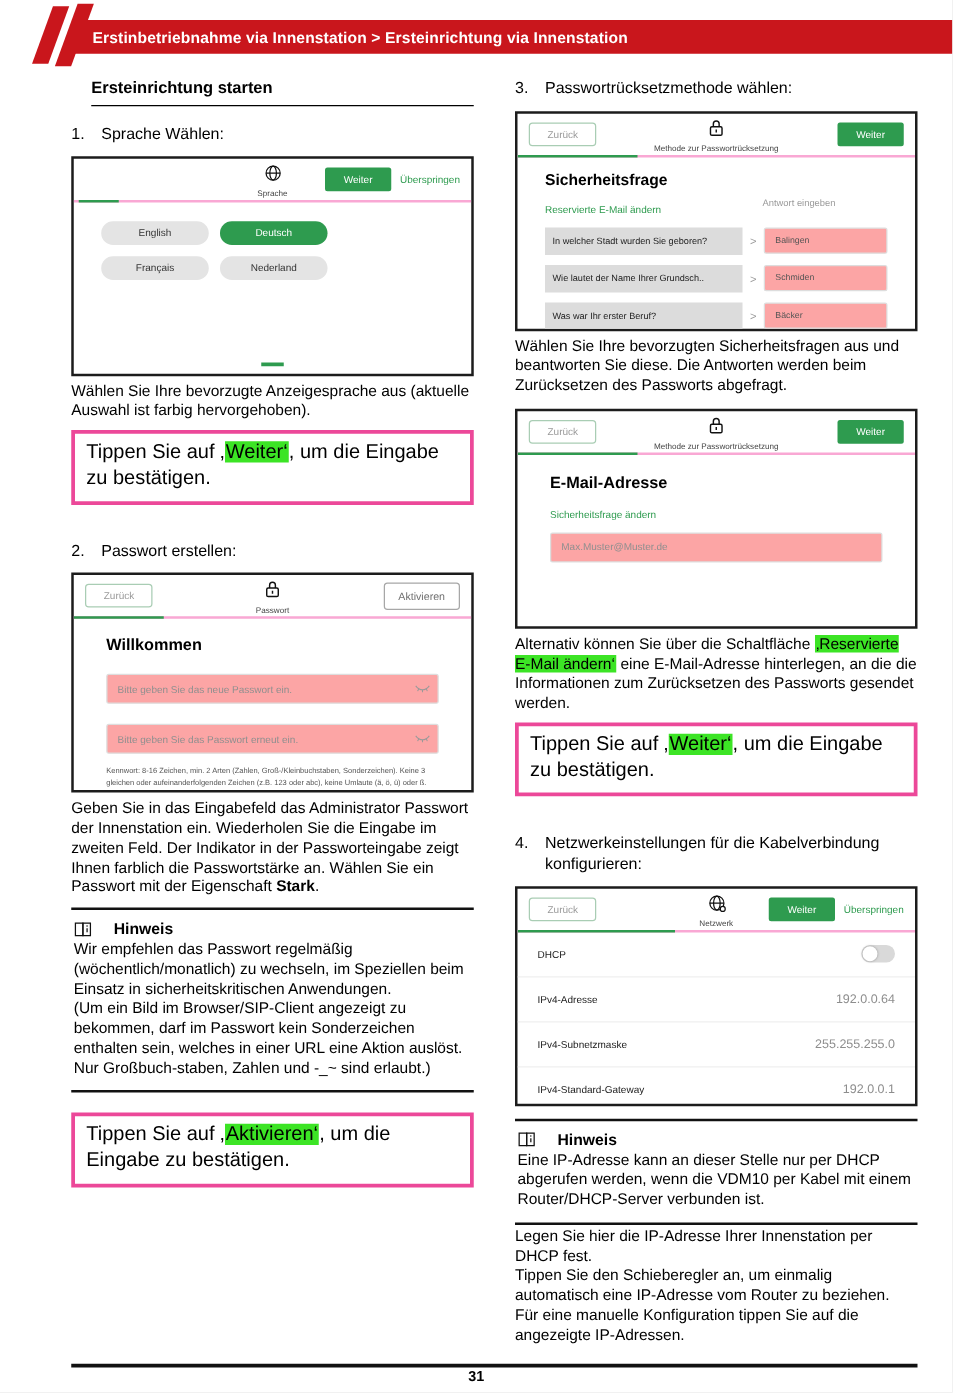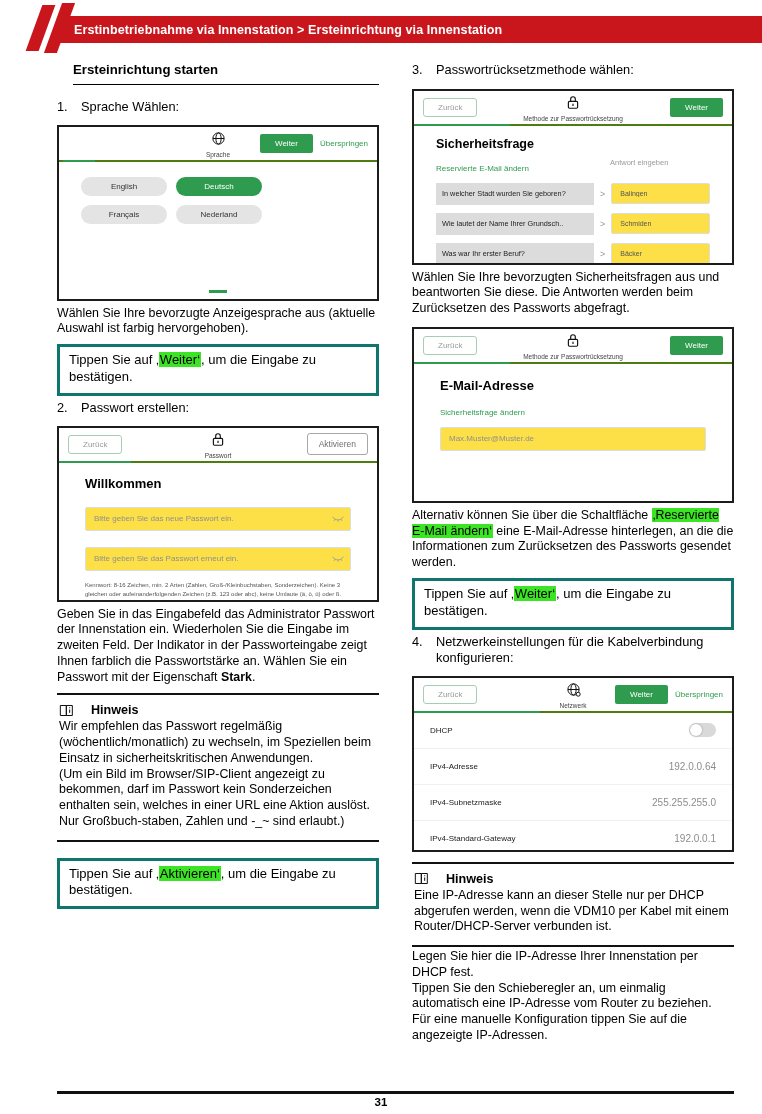--- a/index.html
+++ b/index.html
@@ -23,35 +23,35 @@
   .col { width:322px; }
 
   .section-title { font-size:13.2px; font-weight:bold; border-bottom:1.5px solid #000;
     padding-bottom:7px; margin:6px 0 14px 16px; }
 
   .step { display:flex; font-size:12.8px; margin-bottom:9px; line-height:1.3; }
   .step-num { width:24px; flex:none; }
 
   .para { font-size:12.4px; line-height:1.27; margin-bottom:7px; }
 
-  .tip { border:3px solid #0f766e; padding:5px 9px 7px 9px; font-size:13px;
-    line-height:1.3; margin-bottom:4px; }
+  .tip { border:3px solid #ec4899; padding:5px 9px 7px 9px; font-size:16px;
+    line-height:1.3; margin-bottom:29px; }
   .hl { background:#3ce425; padding:0 1px; }
 
   .note { border-top:2.5px solid #111; border-bottom:2.5px solid #111;
     padding:8px 2px 10px 2px; margin:8px 0 16px 0; }
   .note-title { display:flex; align-items:center; gap:16px; font-size:12.6px;
     font-weight:bold; margin-bottom:2px; }
   .note-body { font-size:12.4px; line-height:1.27; }
 
   
   .shot { position:relative; border:2px solid #1c1c1c; background:#fff; height:176px;
     margin-bottom:5px; overflow:hidden; }
   .shot-header { position:relative; height:35px; display:flex; align-items:center;
-    justify-content:space-between; padding:0 9px; border-bottom:2px solid #4d7c0f; }
+    justify-content:space-between; padding:0 9px; border-bottom:2px solid #f9a8d4; }
   .tabline { position:absolute; bottom:-2px; left:0; height:2px; background:#2e9b4f; }
   .head-center { position:absolute; left:50%; transform:translateX(-50%); top:4px;
     text-align:center; width:200px; }
   .tab-label { font-size:6.5px; color:#444; margin-top:1px; }
   .head-left, .head-right { display:flex; align-items:center; gap:7px; z-index:2; }
 
   .btn-green { background:#2e9b4f; color:#fff; font-size:8px; padding:5px 15px;
     border-radius:2px; border:none; font-family:inherit; }
   .btn-back { background:#fff; border:1px solid #a9cdb4; color:#9a9a9a; font-size:8px;
     padding:4px 14px; border-radius:3px; font-family:inherit; }
@@ -66,21 +66,21 @@
   .pill.selected { background:#2e9b4f; color:#fff; }
   .home-dash { position:absolute; bottom:6px; left:50%; transform:translateX(-50%);
     width:18px; height:3px; background:#2e9b4f; }
 
   
   .pw-body { padding:13px 26px 0 26px; }
   .pw-title { font-size:13px; font-weight:600; margin-bottom:11px; }
   .input-wrap { position:relative; margin-bottom:10px;margin-top:16px; }
   .pw-input, .mail-input, .ans-input { width:100%; height:24px; border:1px solid #ddd;
     border-radius:2px; font-size:8px; color:#555; padding:0 8px; font-family:inherit;
-    background:#fde047; outline:none; }
+    background:#fca5a5; outline:none; }
   .pw-input::placeholder, .mail-input::placeholder { color:#8f8f8f; }
   .eye { position:absolute; right:7px; top:7px; }
   .rules { font-size:6px; color:#555; line-height:1.6; }
   .sync { display:flex; align-items:flex-start; gap:4px; font-size:6px; color:#555; margin-top:5px; }
   .circle-i { width:8px; height:8px; flex:none; border:1px solid #888; border-radius:50%;
     font-size:5.5px; line-height:6.5px; text-align:center; color:#666; }
 
   
   .sec-body { position:relative; padding:11px 22px 0 22px; }
   .sec-title { font-size:12.5px; font-weight:600; margin-bottom:6px; }

